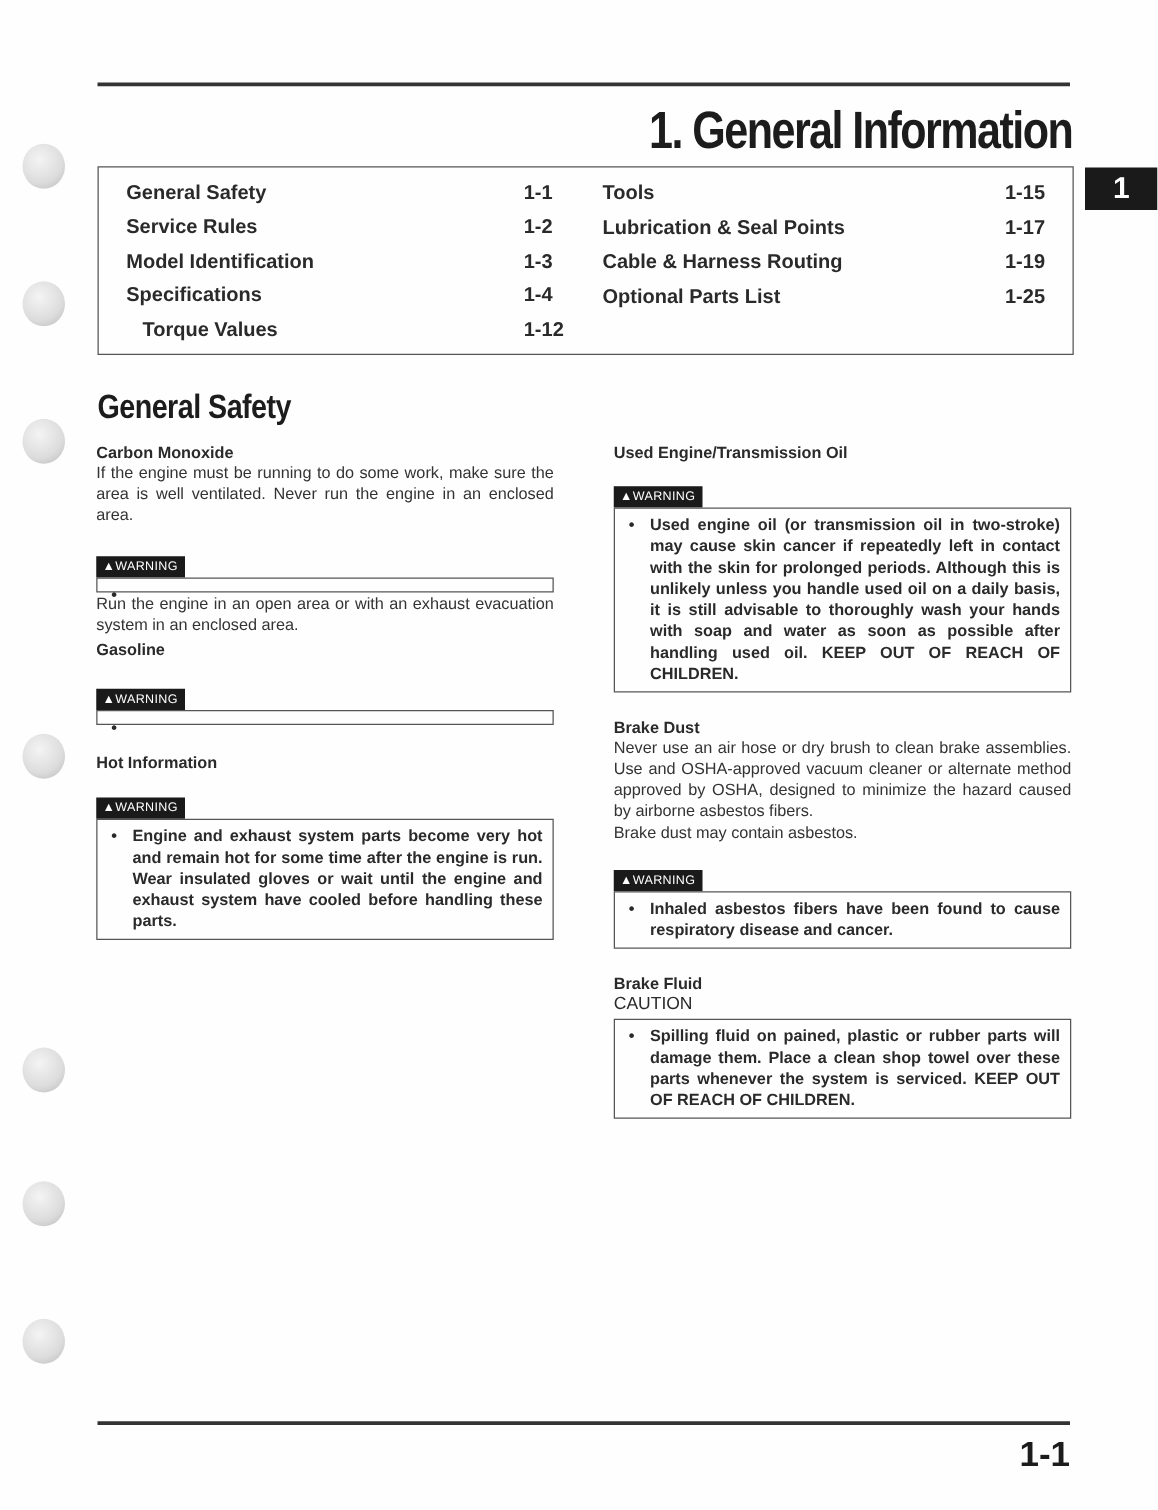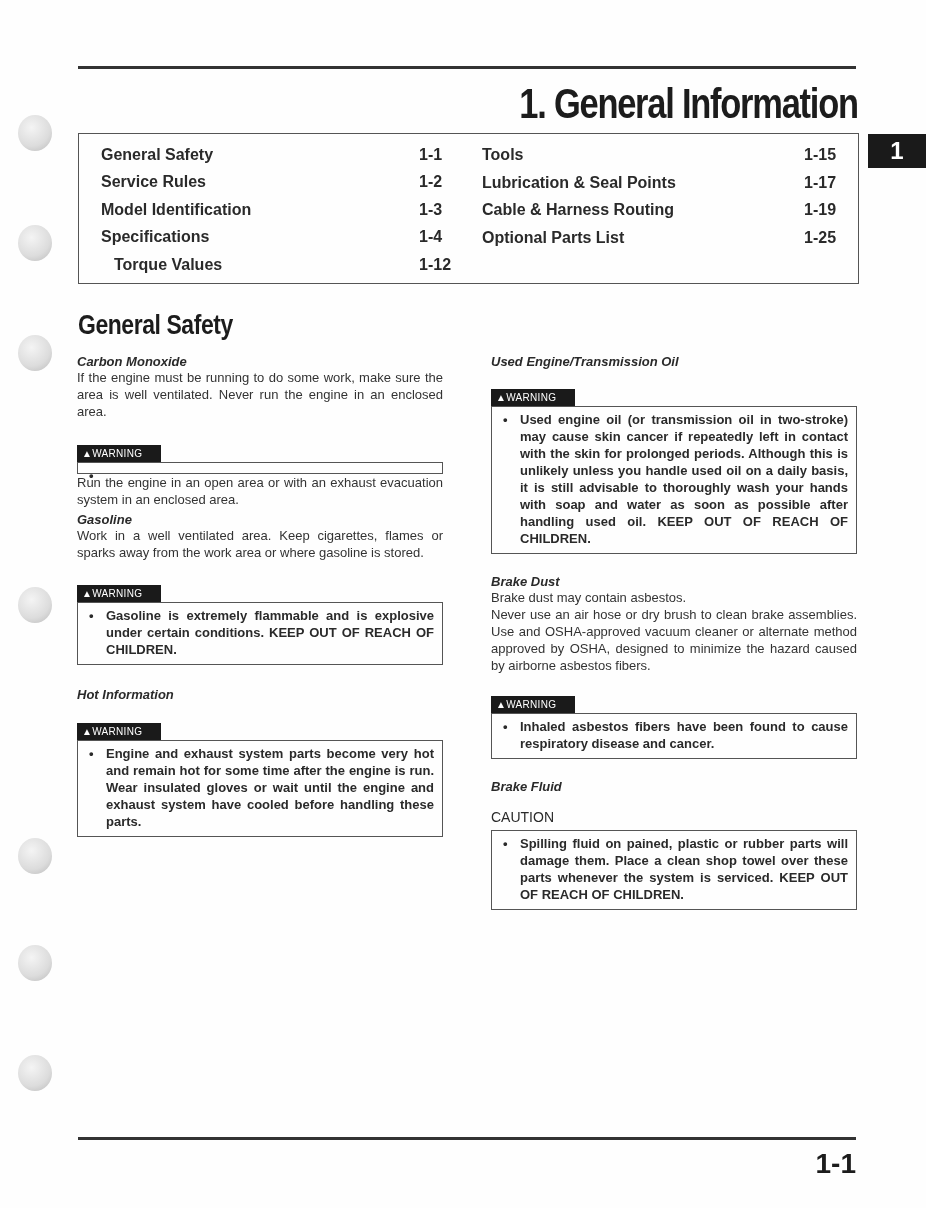--- a/index.html
+++ b/index.html
@@ -10,23 +10,23 @@
   .rule { position:absolute; left:78px; width:778px; height:3px; background:#333; }
   .chapter-title { position:absolute; right:68px; top:80px; font-size:42px; font-weight:bold;
                    color:#1c1c1c; letter-spacing:-1.5px; transform:scaleX(0.82); transform-origin:right; }
   .tab-marker { position:absolute; left:868px; top:134px; width:58px; height:34px; background:#1a1a1a;
                 color:#fff; font-weight:bold; font-size:24px; text-align:center; line-height:34px; }
   .toc { position:absolute; left:78px; top:133px; width:781px; height:151px; border:1px solid #555; box-sizing:border-box; }
   .toc-item { position:absolute; font-size:16px; font-weight:bold; color:#2a2a2a; }
   .h2 { position:absolute; left:78px; top:310px; font-size:27px; font-weight:bold; color:#1c1c1c;
         transform:scaleX(0.85); transform-origin:left; letter-spacing:-0.5px; }
   .col { position:absolute; width:366px; }
-  .sub { font-size:13px; font-weight:bold; color:#2a2a2a; margin:0;font-style:italic; }
+  .sub { font-size:13px; font-weight:bold; color:#2a2a2a; margin:0; }
   .p { font-size:13px; line-height:17px; color:#333; margin:0; text-align:justify; }
-  .warn-label { display:inline-block; background:#1a1a1a; color:#fff; font-size:10px; padding:3px 19px 3px 5px; letter-spacing:0.3px; }
+  .warn-label { display:inline-block; background:#1a1a1a; color:#fff; font-size:10px; padding:3px 6px 3px 5px; letter-spacing:0.3px; }
   .warn-box { border:1px solid #555; padding:4px 8px 6px 28px; position:relative; font-size:13px;
               font-weight:bold; line-height:17px; color:#2a2a2a; text-align:justify; }
   .warn-box .bullet { position:absolute; left:11px; top:4px; }
   .caution { font-size:14px; color:#2a2a2a; margin:0 0 5px 0; }
   .page-num { position:absolute; right:70px; top:1148px; font-size:28px; font-weight:bold; color:#1c1c1c; }
 </style>
 </head>
 <body>
 
 <div class="hole" style="top:115px"></div>
@@ -67,44 +67,43 @@
 
 <div class="col" style="left:77px;top:354px">
   <p class="sub">Carbon Monoxide</p>
   <p class="p">If the engine must be running to do some work, make sure the area is well ventilated. Never run the engine in an enclosed area.</p>
   <div style="margin-top:23px">
     <span class="warn-label"><span>▲</span><span>WARNING</span></span>
     <div class="warn-box"><span class="bullet">•</span></div>
   </div>
   <p class="p" style="">Run the engine in an open area or with an exhaust evacuation system in an enclosed area.</p>
   <p class="sub" style="margin-top:4px">Gasoline</p>
-  <p class="p">Work in a well ventilated area. Keep cigarettes, flames or sparks away from the work area or where gasoline is stored.</p>
   <div style="margin-top:22px">
     <span class="warn-label"><span>▲</span><span>WARNING</span></span>
-    <div class="warn-box"><span class="bullet">•</span><span>Gasoline is extremely flammable and is explosive under certain conditions. KEEP OUT OF REACH OF CHILDREN.</span></div>
+    <div class="warn-box"><span class="bullet">•</span></div>
   </div>
   <p class="sub" style="margin-top:22px">Hot Information</p>
   <div style="margin-top:19px">
     <span class="warn-label"><span>▲</span><span>WARNING</span></span>
     <div class="warn-box"><span class="bullet">•</span><span>Engine and exhaust system parts become very hot and remain hot for some time after the engine is run. Wear insulated gloves or wait until the engine and exhaust system have cooled before handling these parts.</span></div>
   </div>
 </div>
 
 <div class="col" style="left:491px;top:354px">
   <p class="sub">Used Engine/Transmission Oil</p>
   <div style="margin-top:18px">
     <span class="warn-label"><span>▲</span><span>WARNING</span></span>
     <div class="warn-box"><span class="bullet">•</span><span>Used engine oil (or transmission oil in two-stroke) may cause skin cancer if repeatedly left in contact with the skin for prolonged periods. Although this is unlikely unless you handle used oil on a daily basis, it is still advisable to thoroughly wash your hands with soap and water as soon as possible after handling used oil. KEEP OUT OF REACH OF CHILDREN.</span></div>
   </div>
   <p class="sub" style="margin-top:20px">Brake Dust</p>
+  <p class="p">Never use an air hose or dry brush to clean brake assemblies. Use and OSHA-approved vacuum cleaner or alternate method approved by OSHA, designed to minimize the hazard caused by airborne asbestos fibers.</p>
   <p class="p">Brake dust may contain asbestos.</p>
-  <p class="p">Never use an air hose or dry brush to clean brake assemblies. Use and OSHA-approved vacuum cleaner or alternate method approved by OSHA, designed to minimize the hazard caused by airborne asbestos fibers.</p>
   <div style="margin-top:20px">
     <span class="warn-label"><span>▲</span><span>WARNING</span></span>
     <div class="warn-box"><span class="bullet">•</span><span>Inhaled asbestos fibers have been found to cause respiratory disease and cancer.</span></div>
   </div>
   <p class="sub" style="margin-top:20px">Brake Fluid</p>
-  <p class="caution" style="margin-top:15px">CAUTION</p>
+  <p class="caution" style="">CAUTION</p>
   <div class="warn-box"><span class="bullet">•</span><span>Spilling fluid on pained, plastic or rubber parts will damage them. Place a clean shop towel over these parts whenever the system is serviced. KEEP OUT OF REACH OF CHILDREN.</span></div>
 </div>
 
 <div class="rule" style="top:1137px"></div>
 <div class="page-num">1-1</div>
 
 </body></html>

